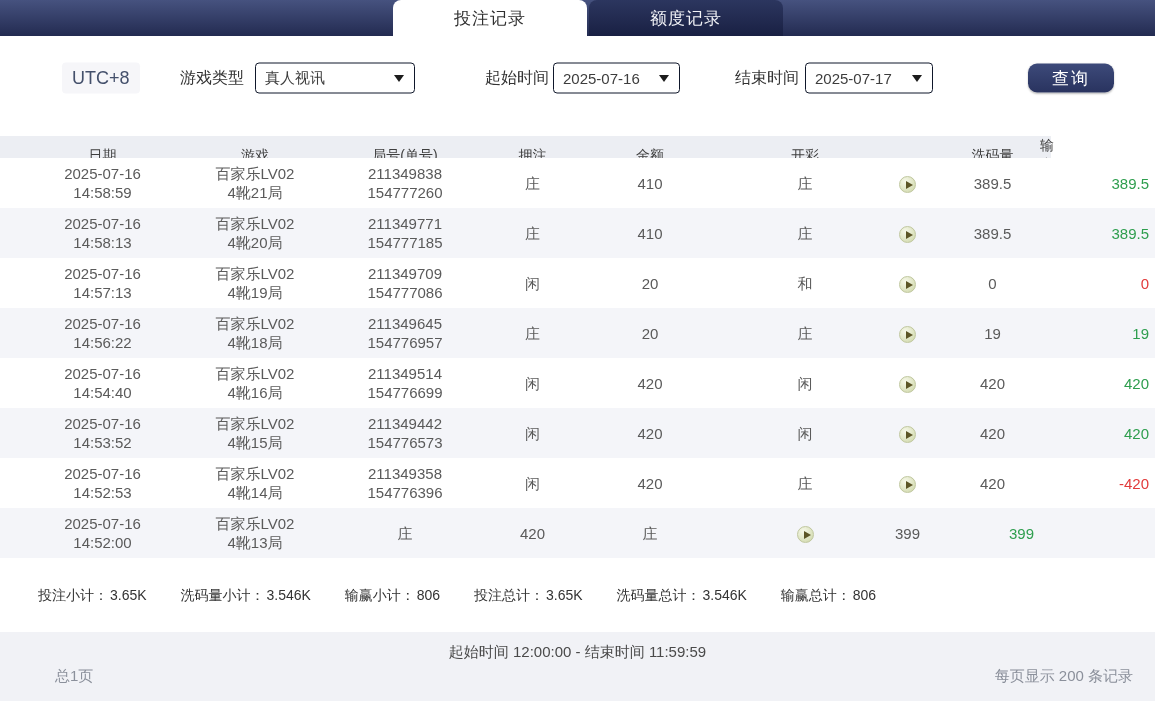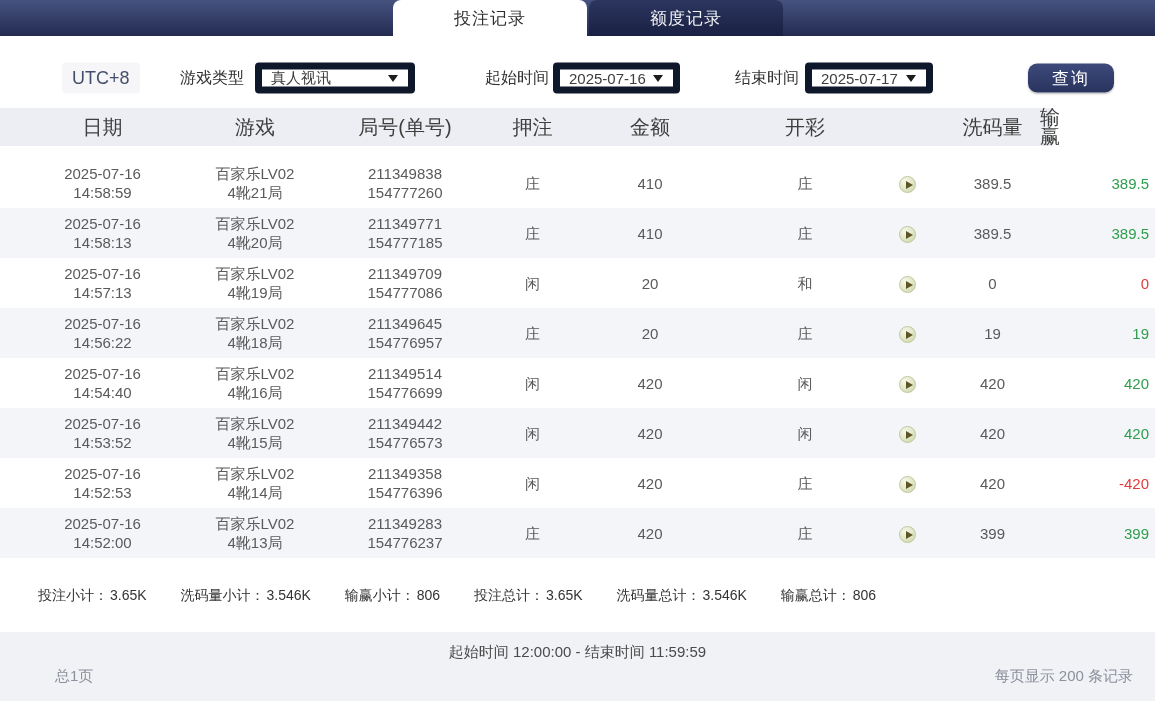--- a/index.html
+++ b/index.html
@@ -36,21 +36,21 @@
   .filterbar > * { position: absolute; top: 50%; transform: translateY(-50%); }
   .utc {
     left: 62px; font-size: 18px; color: #44506b;
     background: #f6f6f9; padding: 5px 10px; border-radius: 4px;
   }
   .flabel { font-size: 16px; color: #333; }
   .lbl-type  { left: 180px; }
   .lbl-start { left: 485px; }
   .lbl-end   { left: 735px; }
   .select {
-    height: 31px; background: #fff; border: 7px solid #0f172a; border-radius: 4px;
+    height: 31px; background: #fff; border: 1px solid #0f172a; border-radius: 4px;
     display: flex; align-items: center; font-size: 15px; color: #3d3d3d;
     padding: 0 26px 0 9px; position: absolute; cursor: pointer;
   }
   .sel-type  { left: 255px; width: 160px; }
   .sel-start { left: 553px; width: 127px; }
   .sel-end   { left: 805px; width: 128px; }
   .caret {
     position: absolute; right: 10px; top: 50%; transform: translateY(-50%);
     width: 0; height: 0; border-left: 5px solid transparent; border-right: 5px solid transparent;
     border-top: 7px solid #1c1c1c;
@@ -61,22 +61,22 @@
     color: #fff; font-size: 17px; letter-spacing: 2px; cursor: pointer;
     font-family: inherit; box-shadow: 0 1px 2px rgba(0,0,0,0.25);
   }
   
   .grid-cols {
     display: grid;
     grid-template-columns: 205px 100px 200px 55px 180px 130px 75px 95px auto;
     align-items: center;
   }
   .thead {
-    position: absolute; top: 108px; left: 0; width: 1051px; height: 38px;
-    background: #eceef3; font-size: 20px; color: #3e3e3e;
+    position: absolute; top: 136px; left: 0; width: 1051px; height: 38px;
+    background: #eceef3; font-size: 14px; color: #3e3e3e;
   }
   .thead .cell { text-align: center; }
   .tbody { position: absolute; top: 158px; left: 0; width: 1155px; }
   .trow { height: 50px; font-size: 15px; color: #5a5a5a; background: #fff; }
   .trow:nth-child(even) { background: #f4f5f9; }
   .cell { text-align: center; line-height: 19px; }
   .cell.right { text-align: right; padding-right: 6px; }
   .winloss[data-tone="green"] { color: #2e9e4e; }
   .winloss[data-tone="red"]   { color: #e23b3b; }
   .play-icon {
@@ -308,24 +308,20 @@
 
   <div class="trow grid-cols">
     <div class="cell">
         <div>2025-07-16</div>
         <div>14:52:00</div>
       </div>
     <div class="cell">
         <div>百家乐LV02</div>
         <div>4靴13局</div>
       </div>
-    <div class="cell">
-        <div>211349283</div>
-        <div>154776237</div>
-      </div>
     <div class="cell">庄</div>
     <div class="cell">420</div>
     <div class="cell">庄</div>
     <div class="cell"><span class="play-icon"><span class="play-tri"></span></span></div>
     <div class="cell">399</div>
     <div class="cell right winloss" data-tone="green">399</div>
   </div>
 
 </div>
 

